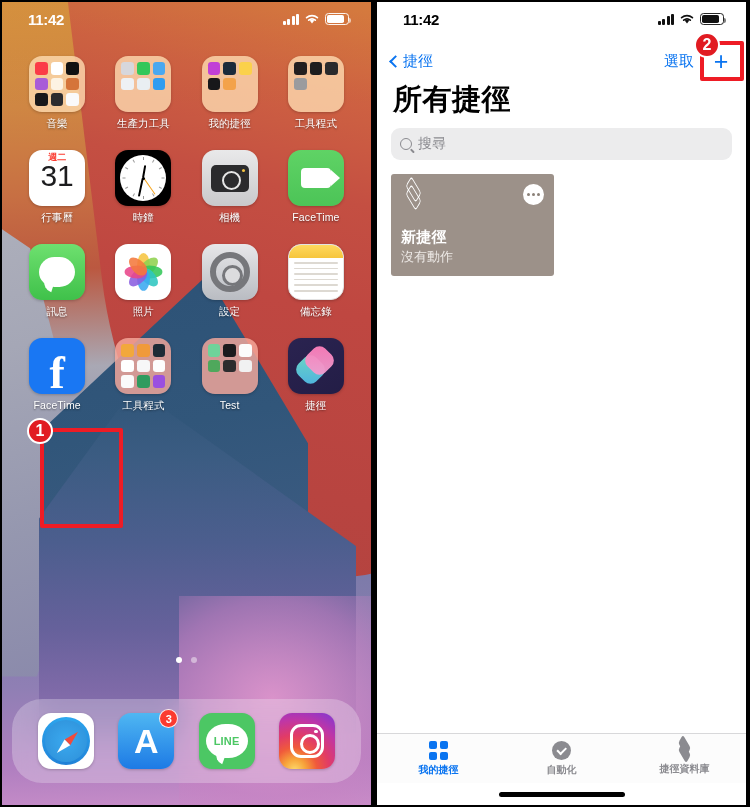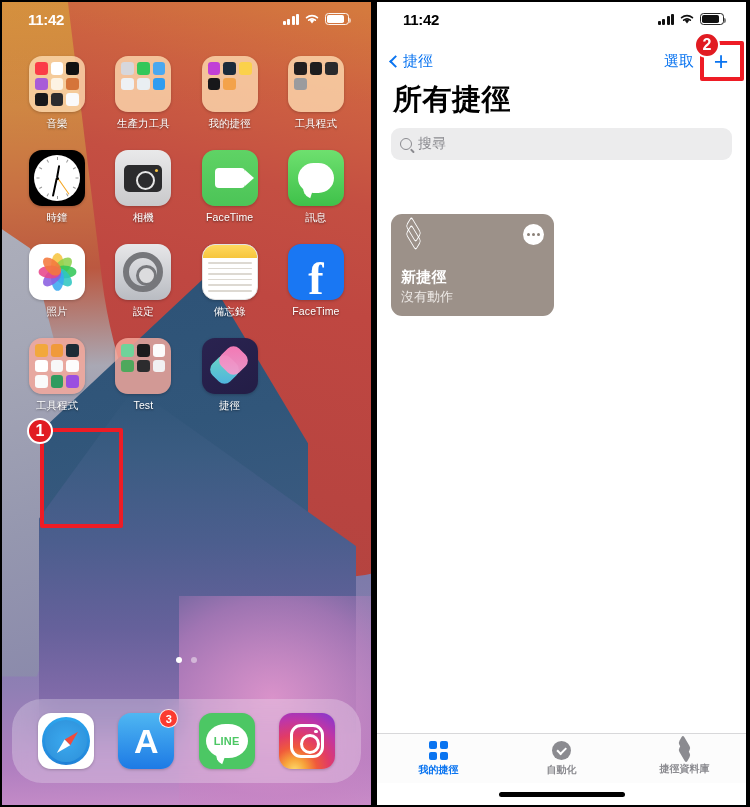--- a/index.html
+++ b/index.html
@@ -193,22 +193,22 @@
   .search-wrap { position:absolute; top: 126px; left: 14px; right: 14px; }
   .search-box {
     height: 32px; background:#ececed; border-radius: 9px;
     display:flex; align-items:center; gap:6px; padding: 0 9px;
   }
   .search-icon { width:12px; height:12px; border:1.7px solid #8b8b90; border-radius:50%; position:relative; flex:none; }
   .search-icon::after { content:''; position:absolute; right:-4px; bottom:-3px; width:5px; height:1.7px; background:#8b8b90; transform: rotate(45deg); border-radius:1px; }
   .search-ph { color:#8b8b90; font-size:14px; }
   .cards { position:absolute; top: 172px; left: 14px; right: 14px; display:flex; flex-wrap:wrap; gap: 12px; }
   .sc-card {
-    width: 163px; height: 102px; border-radius: 11px; background:#9c9189;
-    position:relative; padding: 10px; display:flex; flex-direction:column; justify-content:space-between;margin-top:40px;
+    width: 163px; height: 102px; border-radius: 3px; background:#9c9189;
+    position:relative; padding: 10px; display:flex; flex-direction:column; justify-content:space-between;
   }
   .card-top { display:flex; align-items:flex-start; justify-content:space-between; }
   .layers-icon { width:24px; height:22px; position:relative; }
   .lay-d { position:absolute; left:50%; width:19px; height:11px; margin-left:-9.5px;
     border:1.9px solid #fff; border-radius:3px; transform: rotate(45deg) skew(14deg,14deg); }
   .lay-d.d1 { top: 0px; }
   .lay-d.d2 { top: 8px; }
   .more-btn { width:21px; height:21px; border-radius:50%; background:#fff; display:flex; align-items:center; justify-content:center; gap:2px; }
   .more-btn i { width:3px; height:3px; border-radius:50%; background:#8b8178; display:block; }
   .card-title { color:#fff; font-size:15px; font-weight:700; letter-spacing:0.3px; }
@@ -336,20 +336,27 @@
             <div class="mini" style="background:transparent"></div>
             <div class="mini" style="background:transparent"></div>
             <div class="mini" style="background:transparent"></div>
             <div class="mini" style="background:transparent"></div>
             <div class="mini" style="background:transparent"></div>
           </div>
         </div>
         <div class="app-label">工具程式</div>
       </div>
 
+      <div class="app">
+        <div class="app-icon ic-cal">
+          <div class="cal-top">週二</div>
+          <div class="cal-day">31</div>
+        </div>
+        <div class="app-label">行事曆</div>
+      </div>
 
       <div class="app">
         <div class="app-icon ic-clock">
           <div class="clock-face">
             <span class="tick" style="transform:rotate(0deg)"></span>
             <span class="tick" style="transform:rotate(30deg)"></span>
             <span class="tick" style="transform:rotate(60deg)"></span>
             <span class="tick" style="transform:rotate(90deg)"></span>
             <span class="tick" style="transform:rotate(120deg)"></span>
             <span class="tick" style="transform:rotate(150deg)"></span>

